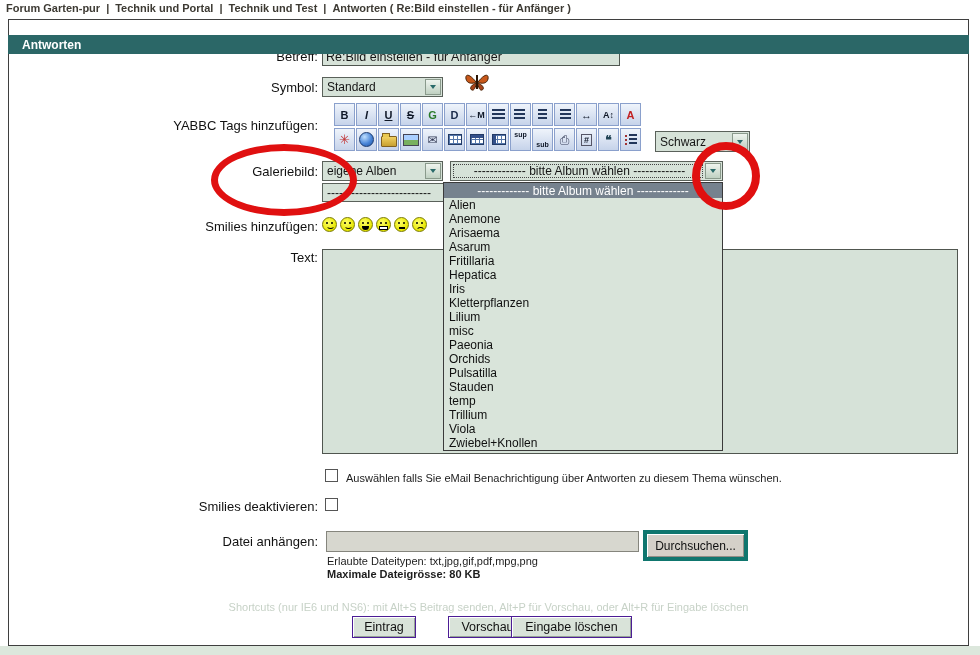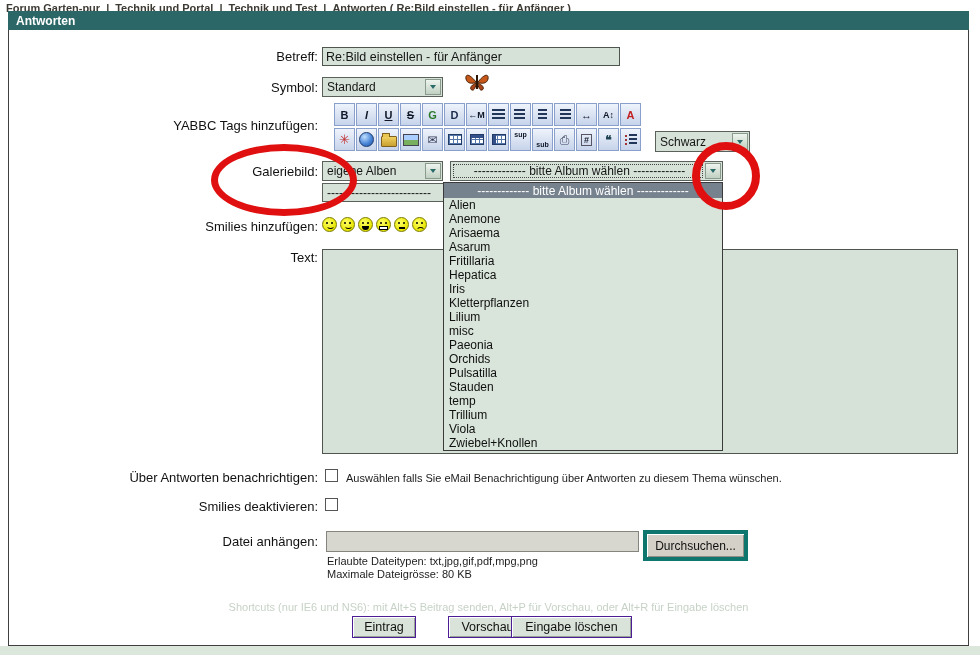--- a/index.html
+++ b/index.html
@@ -3,22 +3,22 @@
 <meta charset="utf-8">
 <style>
   html,body{margin:0;padding:0;}
   #stage{position:relative;width:980px;height:655px;background:#ffffff;overflow:hidden;
          font-family:"Liberation Sans",sans-serif;color:#111;}
   
   .breadcrumb{position:absolute;left:6px;top:2px;font-size:11px;font-weight:bold;color:#3d3a33;white-space:nowrap;}
   .breadcrumb .sep{margin:0 6px;}
   
   .panel{position:absolute;left:8px;top:19px;width:961px;height:627px;border:1px solid #3f3f3f;background:#fff;box-sizing:border-box;}
-  .panel-header{position:absolute;left:8px;top:11px;width:961px;height:19px;background:#2b6767;color:#fff;
-                font-weight:bold;font-size:12px;display:flex;align-items:center;padding-left:8px;box-sizing:border-box;z-index:2;}
+  .panel-header{position:absolute;left:8px;top:35px;width:961px;height:19px;background:#2b6767;color:#fff;
+                font-weight:bold;font-size:12px;display:flex;align-items:center;padding-left:14px;box-sizing:border-box;z-index:2;}
   .bottom-strip{position:absolute;left:0;top:646px;width:980px;height:9px;background:#dce7dc;}
   
   .lbl{position:absolute;right:662px;font-size:13px;font-weight:normal;color:#111;white-space:nowrap;}
   
   .tin{position:absolute;box-sizing:border-box;background:#d6e2d8;border:1px solid #4f564f;font-size:12.5px;
        color:#151515;padding:0 3px;font-family:"Liberation Sans",sans-serif;}
   .sel{position:absolute;box-sizing:border-box;background:#d6e2d8;border:1px solid #5a615a;font-size:12px;
        color:#151515;display:flex;align-items:center;padding:0 18px 0 4px;cursor:pointer;white-space:nowrap;overflow:hidden;}
   .sel .arrow{position:absolute;right:1px;top:1px;bottom:1px;width:16px;background:linear-gradient(#eef4ee,#c0d1c2);
        border:1px solid #8a9a8c;display:flex;align-items:center;justify-content:center;box-sizing:border-box;}
@@ -281,32 +281,31 @@
       <span class="smiley s-wink"></span>
       <span class="smiley s-cheesy"></span>
       <span class="smiley s-grin"></span>
       <span class="smiley s-angry"></span>
       <span class="smiley s-sad"></span>
     </div>
 
   <span class="lbl" style="top:250px;">Text:</span>
   <textarea class="ta" style=""></textarea>
 
-  <span class="lbl" style="top:470px;">Über Antworten benachrichtigen:</span>
   <span class="cb" style="left:325px;top:469px;"></span>
   <span class="desc" style="top:472px;">Auswählen falls Sie eMail Benachrichtigung über Antworten zu diesem Thema wünschen.</span>
 
   <span class="lbl" style="top:499px;">Smilies deaktivieren:</span>
   <span class="cb" style="left:325px;top:498px;"></span>
 
   <span class="lbl" style="top:534px;">Datei anhängen:</span>
   <input class="file-input" value="" style="">
   <div class="browse">Durchsuchen...</div>
   <span class="note" style="top:555px;">Erlaubte Dateitypen: txt,jpg,gif,pdf,mpg,png</span>
-  <span class="note" style="top:568px;">Maximale Dateigrösse: 80 KB</span>
+  <span class="note" style="top:568px;font-weight:bold;">Maximale Dateigrösse: 80 KB</span>
 
   <div class="shortcuts">Shortcuts (nur IE6 und NS6): mit Alt+S Beitrag senden, Alt+P für Vorschau, oder Alt+R für Eingabe löschen</div>
   <div class="fbtn" style="left:352px;width:64px;">Eintrag</div>
   <div class="fbtn" style="left:448px;width:79px;">Vorschau</div>
   <div class="fbtn" style="left:511px;width:121px;">Eingabe löschen</div>
 
   <div class="red-circle" id="circle1"></div>
   <div class="red-circle" id="circle2"></div>
 
 </div>

